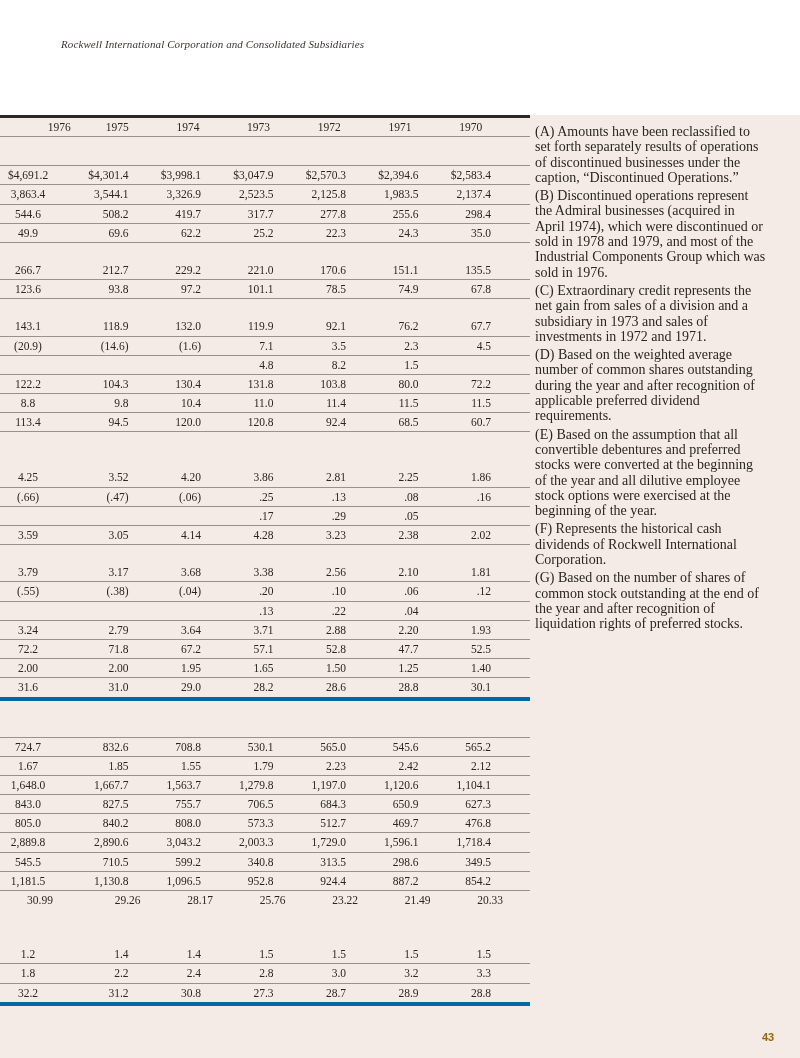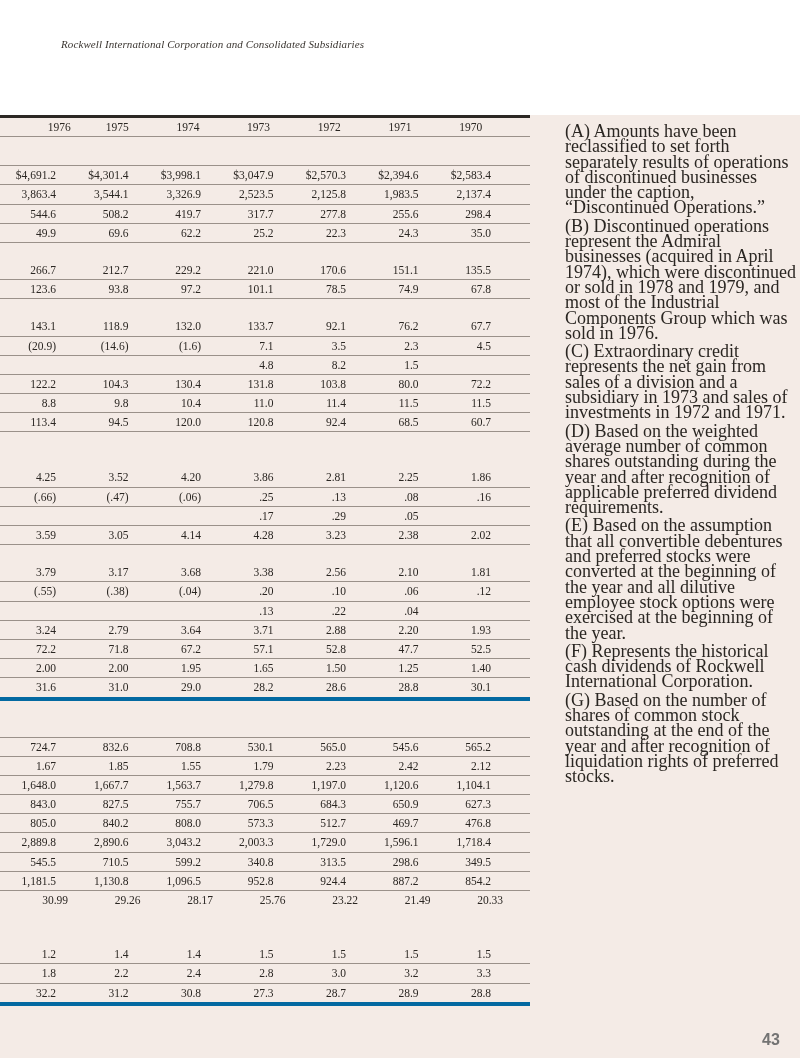--- a/index.html
+++ b/index.html
@@ -29,31 +29,31 @@
   }
   .row.noline { border-bottom: none; margin-left: 12px; }
   .row.thick { border-bottom: 4px solid #0369a1; }
   .row.spacer { height: 18px; border-bottom: 1px solid #9a918a; }
   .row.spacer.noline { border-bottom: none; }
   .row.spacer.big { height: 28px; }
   .cell {
     width: 72.5px; text-align: right; font-size: 11.5px; line-height: 18px;
     white-space: pre; padding-right: 0;
   }
-  .cell:first-child { width: 56px; }
+  .cell:first-child { width: 56px; text-align: center; }
   .row.head .cell { text-align: left; width: 72.5px; }
   .row.head .cell:first-child { width: 95px; text-align: center; padding-left: 13px; }
   .notes {
-    position: absolute; left: 565px; top: 124px; width: 232px;
-    font-size: 18px; line-height: 15.3px; color: #2a2622;
+    position: absolute; left: 535px; top: 124px; width: 232px;
+    font-size: 14px; line-height: 15.3px; color: #2a2622;
   }
   .notes p { margin: 0 0 3px 0; }
   .pageno {
-    position: absolute; left: 762px; top: 1031px; font-size: 16px;
-    font-family: "Liberation Sans", sans-serif; font-weight: bold; color: #737373;
+    position: absolute; left: 762px; top: 1031px; font-size: 11px;
+    font-family: "Liberation Sans", sans-serif; font-weight: bold; color: #a16207;
   }
 </style>
 </head>
 <body>
 
 <div class="header">Rockwell International Corporation and Consolidated Subsidiaries</div>
 <div class="paper"></div>
 <div class="topbar"></div>
 
 <div class="table" id="table">
@@ -120,21 +120,21 @@
       <div class="cell">101.1</div>
       <div class="cell">78.5</div>
       <div class="cell">74.9</div>
       <div class="cell">67.8</div>
     </div>
     <div class="row spacer noline"></div>
     <div class="row ">
       <div class="cell">143.1</div>
       <div class="cell">118.9</div>
       <div class="cell">132.0</div>
-      <div class="cell">133.7</div>
+      <div class="cell">119.9</div>
       <div class="cell">92.1</div>
       <div class="cell">76.2</div>
       <div class="cell">67.7</div>
     </div>
     <div class="row ">
       <div class="cell">(20.9)</div>
       <div class="cell">(14.6)</div>
       <div class="cell">(1.6)</div>
       <div class="cell">7.1</div>
       <div class="cell">3.5</div>

